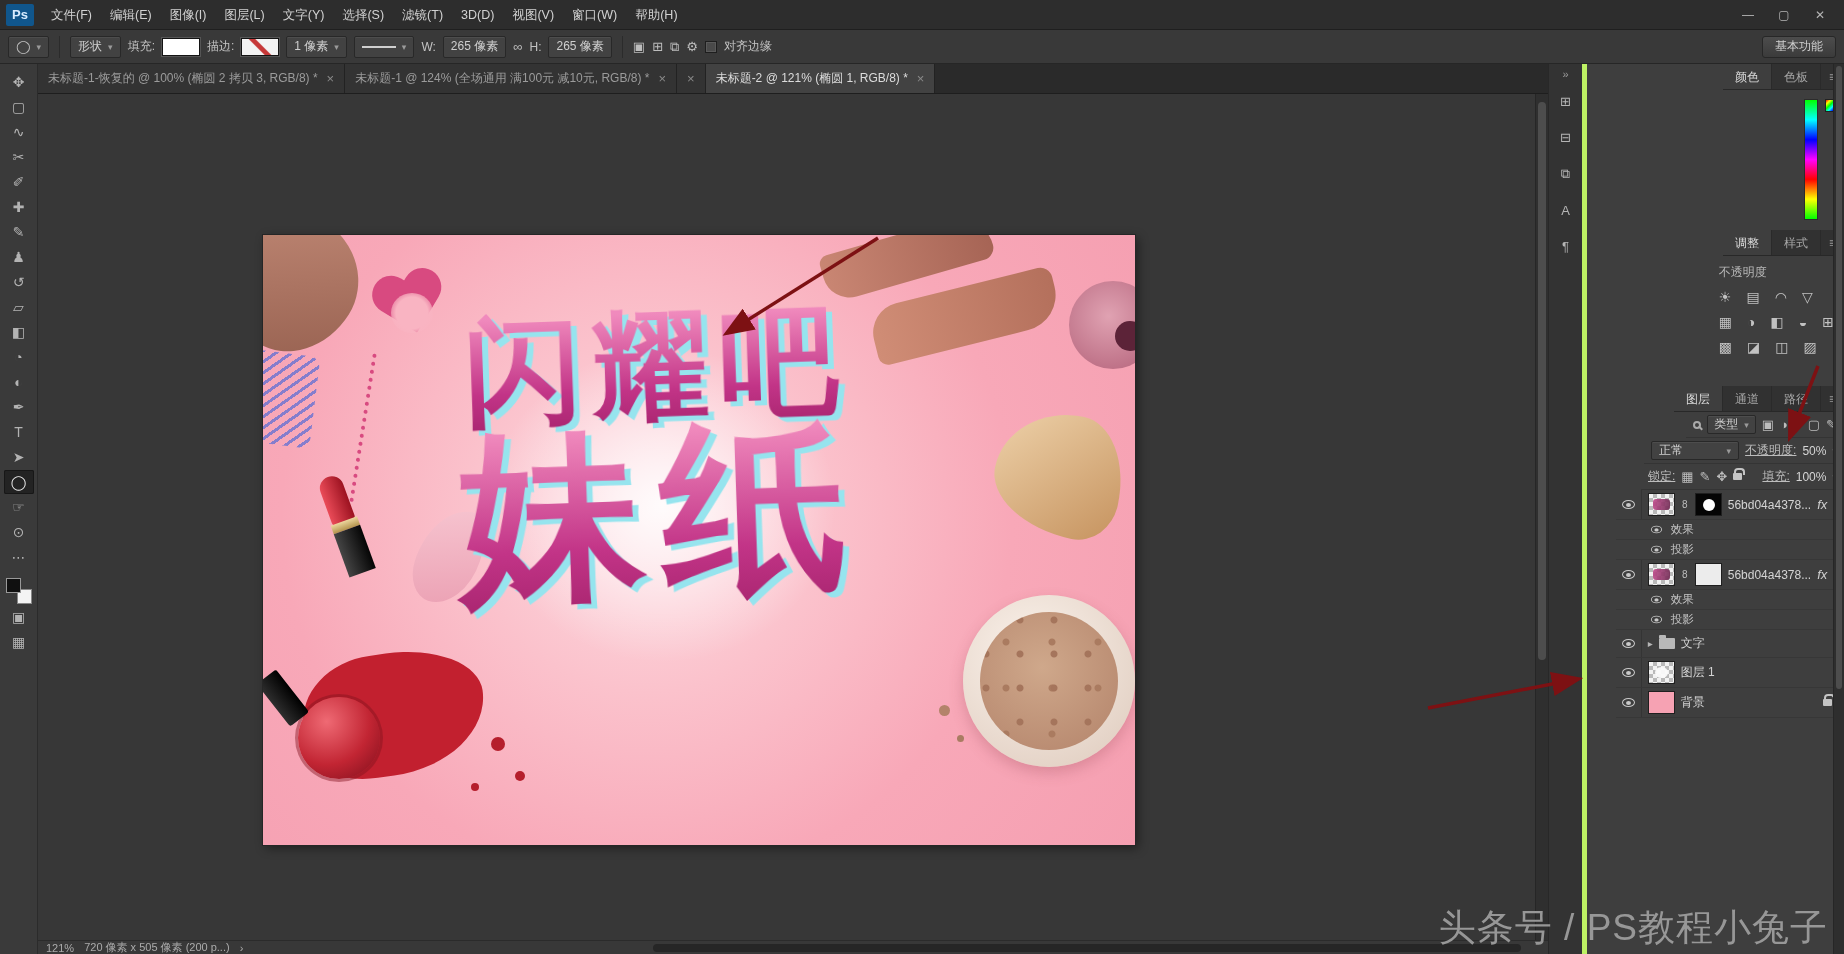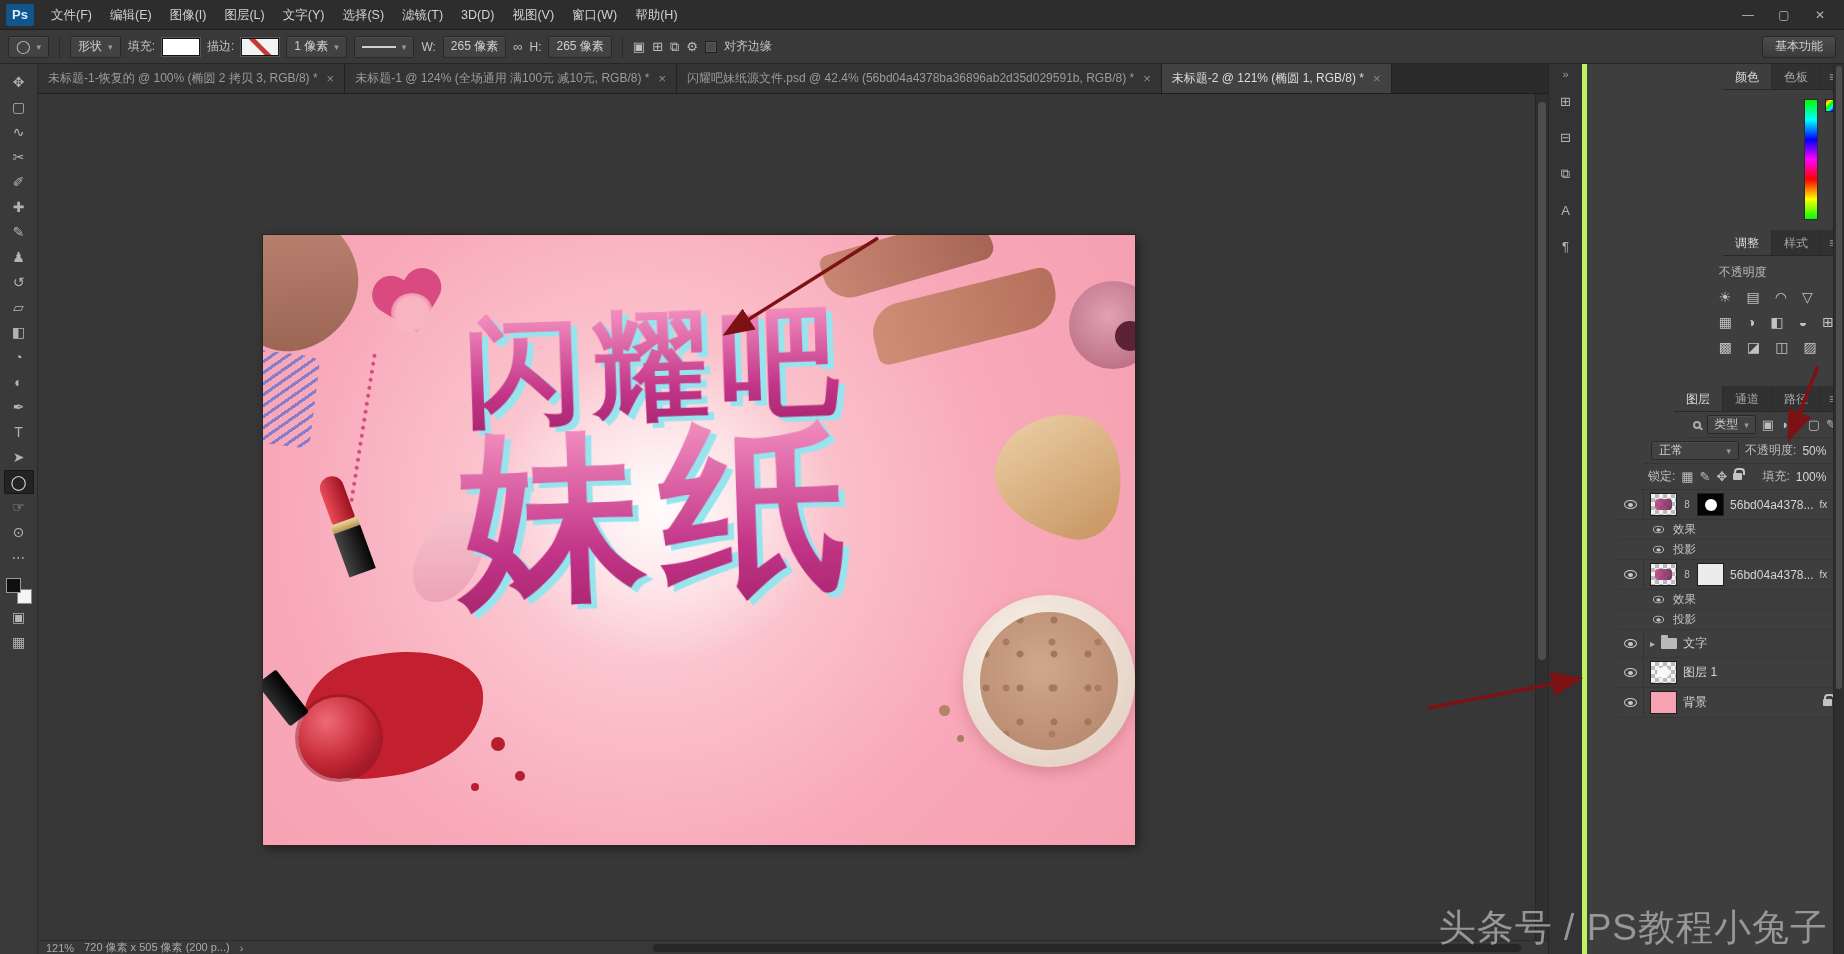--- a/index.html
+++ b/index.html
@@ -110,21 +110,21 @@
 .sat-field{position:absolute;left:30px;top:9px;right:46px;bottom:10px;background:linear-gradient(to bottom,rgba(0,0,0,0) 62%,#000 100%),linear-gradient(to right,#fff,#f00);border:1px solid #2c2c2c;}
 .hue-bar{position:absolute;right:26px;top:9px;bottom:10px;width:14px;border:1px solid #2c2c2c;background:linear-gradient(to bottom,#0f0,#0ff,#00f,#f0f,#f00,#ff0,#0f0);}
 .rainbow-chip{position:absolute;right:6px;top:9px;width:13px;height:13px;background:linear-gradient(135deg,#f00,#ff0,#0f0,#0ff,#00f,#f0f);border:1px solid #222;}
 
 .adjust-body{padding:4px 10px 8px;flex:0 0 130px;}
 .adjust-label{color:#b8b8b8;margin:4px 0 8px;}
 .adjust-row{display:flex;gap:15px;margin-bottom:9px;}
 .adjust-row .glyph{font-size:14px;color:#c2c2c2;}
 
 .lrow-bar{height:26px;display:flex;align-items:center;gap:6px;padding:0 7px;flex:0 0 26px;border-bottom:1px solid #343434;}
-.llabel{color:#bdbdbd;white-space:nowrap;}
+.llabel{color:#bdbdbd;white-space:nowrap;text-decoration:underline;}
 .lvalue{color:#d5d5d5;}
 .opt-box.small{height:19px;padding:0 6px;}
 .opt-box.blend{width:88px;justify-content:space-between;height:19px;}
 .mag{width:8px;height:8px;border:2px solid #aaa;border-radius:50%;position:relative;flex:0 0 8px;}
 .mag:after{content:"";position:absolute;width:5px;height:2px;background:#aaa;right:-4px;bottom:-2px;transform:rotate(45deg);}
 .css-lock{width:9px;height:7px;background:#c4c4c4;position:relative;border-radius:1px;display:inline-block;}
 .css-lock:before{content:"";position:absolute;top:-5px;left:1px;width:7px;height:5px;border:2px solid #c4c4c4;border-bottom:none;border-radius:4px 4px 0 0;}
 
 .llist{flex:1;overflow:hidden;}
 .lrow{height:30px;display:flex;align-items:center;gap:6px;padding:0 4px 0 0;border-bottom:1px solid #373737;}
@@ -137,21 +137,21 @@
 .thumb .art-smudge{position:absolute;left:4px;top:5px;right:4px;bottom:5px;background:linear-gradient(100deg,#c2498c,#6e2a52);border-radius:3px;opacity:.9;}
 .thumb .art-ellipse{position:absolute;left:4px;top:3px;right:4px;bottom:3px;background:#fdfdfd;border-radius:50%;}
 .thumb .art-blob{position:absolute;left:6px;top:5px;right:6px;bottom:5px;background:#fafafa;border-radius:50%;opacity:.95;}
 .thumb.mask-dark{background:#050505;}
 .thumb.mask-dark:after{content:"";position:absolute;left:7px;top:5px;width:12px;height:12px;background:#fff;border-radius:50%;}
 .thumb.mask-white{background:#ececec;}
 .thumb.bg-pink{background:#f6a2b3;}
 .thumb.sel{box-shadow:0 0 0 1px #cfcfcf;}
 .linkglyph{font-size:10px;color:#bdbdbd;width:8px;text-align:center;flex:0 0 8px;}
 .lname{flex:1;white-space:nowrap;overflow:hidden;color:#d4d4d4;font-size:12px;}
-.fxbadge{color:#d0d0d0;font-size:10px;}
+.fxbadge{font-style:italic;color:#d0d0d0;font-size:13px;}
 .lcaret{color:#9a9a9a;font-size:10px;padding-right:2px;}
 .lsub{height:20px;display:flex;align-items:center;gap:8px;padding-left:34px;font-size:11.5px;color:#c6c6c6;border-bottom:1px solid #373737;}
 .lsub .eye{transform:scale(.85);}
 .gcaret{color:#b5b5b5;font-size:10px;}
 .folder{width:16px;height:11px;background:#b9b9b9;position:relative;border-radius:1px;flex:0 0 16px;}
 .folder:before{content:"";position:absolute;top:-3px;left:0;width:7px;height:3px;background:#b9b9b9;border-radius:1px 1px 0 0;}
 .panels-scroll{position:absolute;right:0;top:0;bottom:0;width:11px;background:#2e2e2e;border-left:1px solid #262626;}
 .pthumb{position:absolute;left:2px;right:2px;top:2px;height:70%;background:#4d4d4d;border-radius:5px;}
 
 
@@ -305,21 +305,20 @@
       <div class="tabbar">
         <div class="tab">
           <span>未标题-1-恢复的 @ 100% (椭圆 2 拷贝 3, RGB/8) *</span>
           <span class="tab-close">×</span>
         </div>
         <div class="tab">
           <span>未标题-1 @ 124% (全场通用 满100元 减10元, RGB/8) *</span>
           <span class="tab-close">×</span>
         </div>
         <div class="tab">
-          <span>闪耀吧妹纸源文件.psd @ 42.4% (56bd04a4378ba36896ab2d35d029591b, RGB/8) *</span>
           <span class="tab-close">×</span>
         </div>
         <div class="tab active">
           <span>未标题-2 @ 121% (椭圆 1, RGB/8) *</span>
           <span class="tab-close">×</span>
         </div>
       </div>
 
       <div class="canvas-area">
         <div class="poster">

